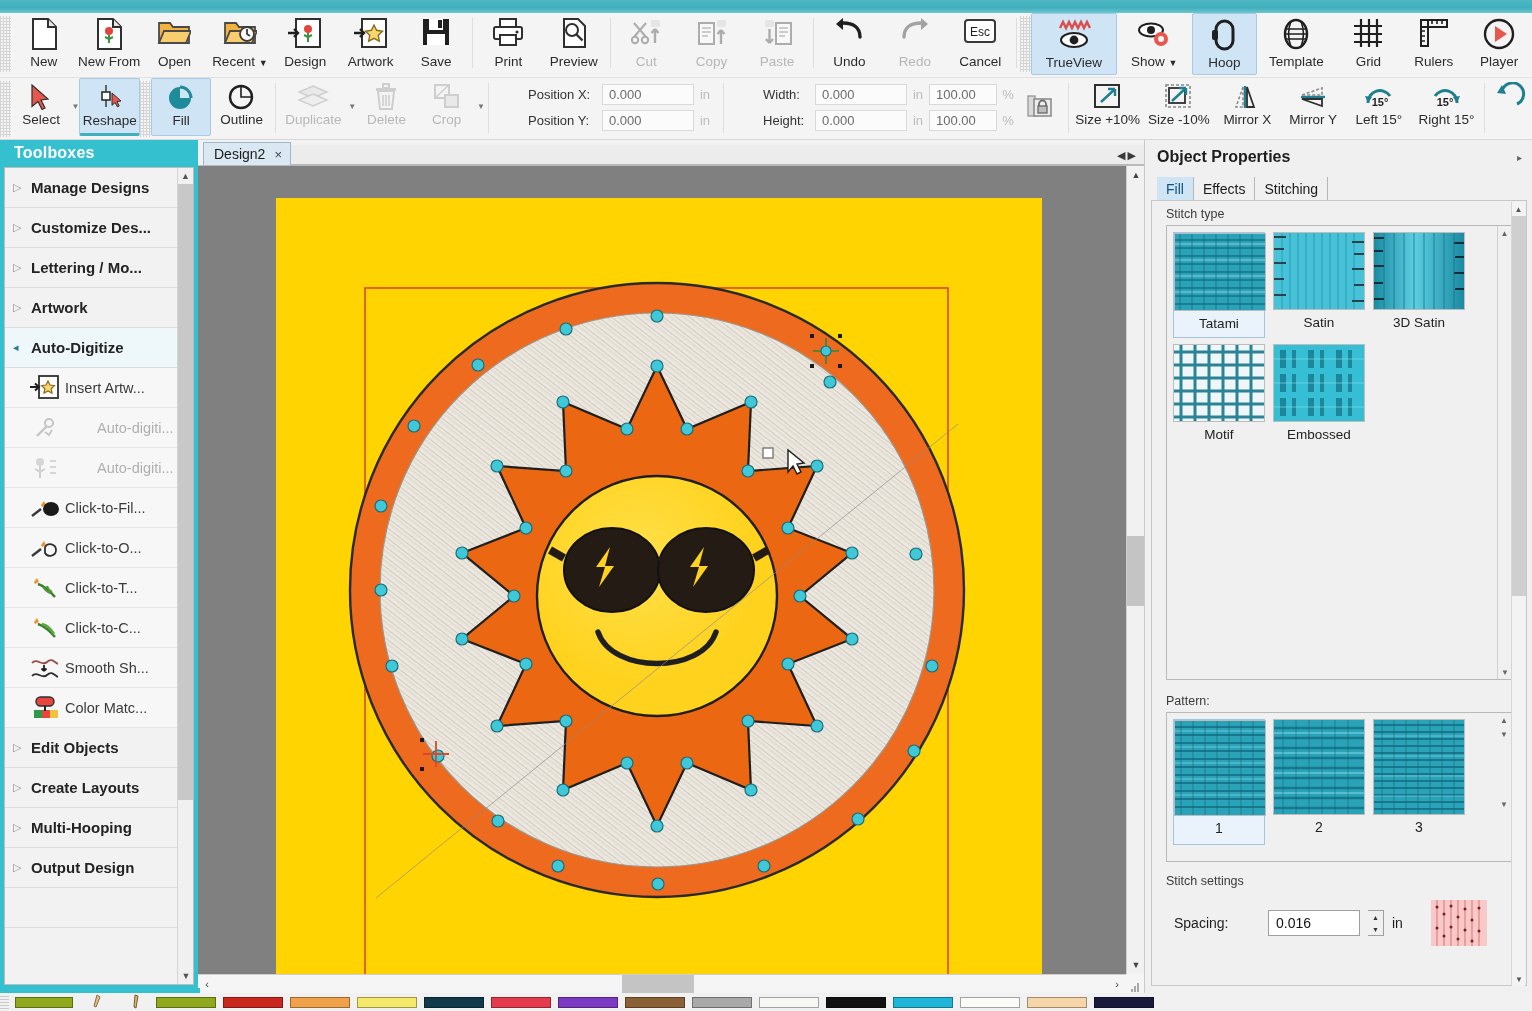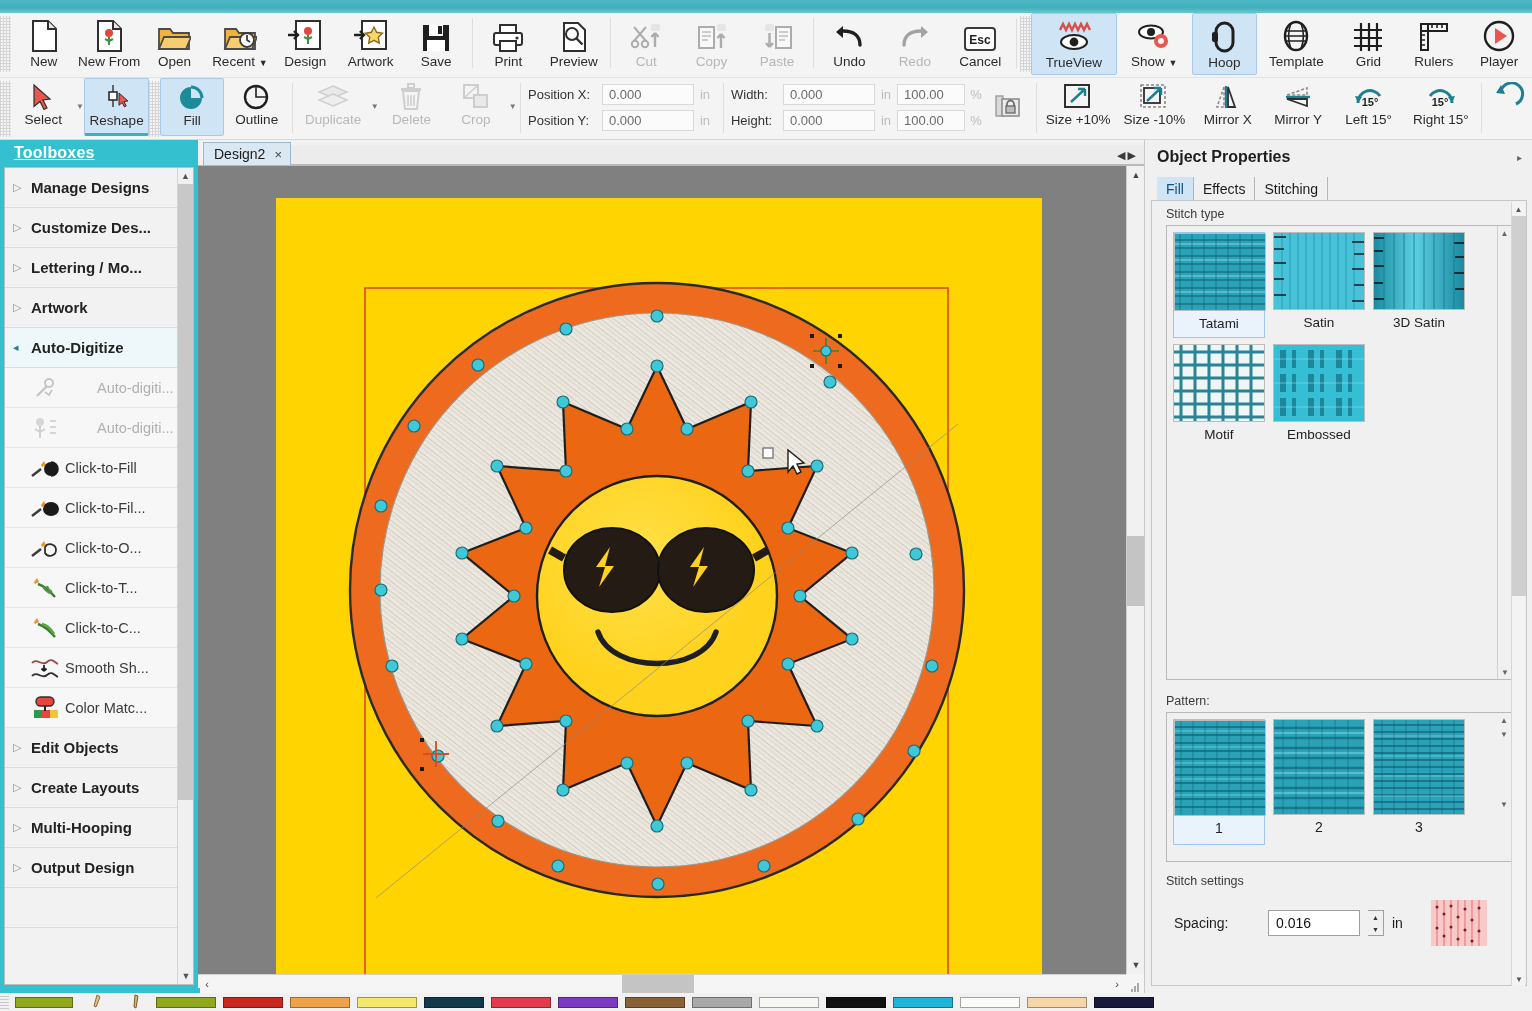--- a/index.html
+++ b/index.html
@@ -14,21 +14,21 @@
 
   
   .ribbon1 { position:absolute; top:13px; left:0; width:1532px; height:65px;
     background:#f4f4f4; border-bottom:1px solid #e2e2e2; display:flex; align-items:flex-start; }
   .grip { width:11px; height:56px; margin-top:3px;
     background-image:repeating-linear-gradient(0deg,#c9c9c9 0 1px,transparent 1px 3px),
                      repeating-linear-gradient(90deg,#c9c9c9 0 1px,transparent 1px 3px);
     background-size:3px 3px; opacity:.7; flex:none; }
   .rbtn { width:70px; height:62px; display:flex; flex-direction:column; align-items:center;
     justify-content:flex-start; padding-top:4px; cursor:default; position:relative; }
-  .rbtn .ic { height:36px; display:flex; align-items:flex-end; justify-content:center;font-weight:bold; }
+  .rbtn .ic { height:36px; display:flex; align-items:flex-start; justify-content:center; }
   .rbtn .lb { font-size:13.5px; color:#2b2b2b; line-height:14px; margin-top:2px; white-space:nowrap; }
   .rbtn.dis .lb { color:#b6b6b6; }
   .rbtn.dis .ic { opacity:.38; }
   .rbtn.sel { background:#cfe4f5; border:1px solid #a9c9e6; border-radius:2px; }
   .rsep { width:1px; height:50px; background:#dedede; margin:5px 3px 0; flex:none; }
 
   
   .ribbon2 { position:absolute; top:78px; left:0; width:1532px; height:62px;
     background:#f4f4f4; border-bottom:1px solid #d8d8d8; display:flex; align-items:flex-start; }
   .r2btn { width:66px; height:58px; display:flex; flex-direction:column; align-items:center;
@@ -38,34 +38,34 @@
   .r2btn.dis .lb { color:#b8b8b8; }
   .r2btn.dis .ic { opacity:.35; }
   .r2btn.sel { background:#cfe4f5; border:1px solid #a9c9e6; border-radius:2px;
     border-bottom:3px solid #3fb0bd; }
   .r2btn.selfill { background:#cfe4f5; border:1px solid #a9c9e6; border-radius:2px; }
   .caret { width:9px; height:56px; display:flex; align-items:center; justify-content:center;
     font-size:8px; color:#777; }
 
   
   .numgrp { display:flex; align-items:center; height:58px; padding:0 4px; }
-  .ntable { display:grid; grid-template-rows:1fr 1fr; row-gap:4px; }
+  .ntable { display:grid; grid-template-rows:1fr 1fr; row-gap:4px;margin-left:32px; }
   .nrow { display:flex; align-items:center; height:22px; }
   .nlab { font-size:13px; color:#333; width:74px; text-align:left; }
   .nlab.w { width:52px; }
   .nfield { width:92px; height:21px; background:#fbfbfb; border:1px solid #d9d9d9;
     font-size:13px; color:#6b6b6b; display:flex; align-items:center; padding-left:6px; }
   .nfield.sm { width:68px; }
   .nunit { font-size:13px; color:#bdbdbd; width:22px; text-align:center; }
 
   
   .toolbox { position:absolute; top:140px; left:0; width:198px; height:853px;
     background:#35c0d0; padding:0 4px 4px 4px; }
   .tbtitle { color:#fff; font-size:16px; font-weight:bold; padding:4px 0 5px 10px;
-    letter-spacing:.2px;text-decoration:underline; }
+    letter-spacing:.2px; }
   .tblist { background:#f2f2f2; height:818px; overflow:hidden; position:relative;
     border:1px solid #bcbcbc; }
   .tbinner { width:178px; }
   .tbhdr { height:40px; display:flex; align-items:center; background:#f2f2f2;
     border-bottom:1px solid #dcdcdc; padding-left:8px; }
   .tbhdr .tri { width:18px; font-size:11px; color:#8a8a8a; }
   .tbhdr .tx { font-size:15px; font-weight:bold; color:#232323; }
   .tbhdr.open { background:#eef7f9; }
   .tbitem { height:40px; display:flex; align-items:center; padding-left:20px;
     background:#f7f7f7; border-bottom:1px solid #e6e6e6; }
@@ -666,20 +666,30 @@
       </div>
       <div class="tbhdr">
         <span class="tri">▷</span>
         <span class="tx">Artwork</span>
       </div>
       <div class="tbhdr open">
         <span class="tri" style="color:#1e7f90">◂</span>
         <span class="tx">Auto-Digitize</span>
       </div>
 
+      <div class="tbitem">
+        <span class="iw">
+          <svg width="30" height="28" viewBox="0 0 30 28">
+              <rect x="9" y="2" width="19" height="22" fill="#fff" stroke="#2f2f2f" stroke-width="1.8"></rect>
+              <path d="M18 7l2 4 4.4.7-3.2 3 .8 4.4-4-2.1-4 2.1.8-4.4-3.2-3L16 11z" fill="#f5d76e" stroke="#8a6a1e" stroke-width="1.2"></path>
+              <path d="M0 13h8M5 9.5l4 3.5-4 3.5" stroke="#1f1f1f" stroke-width="2" fill="none"></path>
+            </svg>
+        </span>
+        <span class="tx">Insert Artw...</span>
+      </div>
 
       <div class="tbitem dis">
         <span class="iw">
           <svg width="28" height="28" viewBox="0 0 28 28">
               <path d="M6 22l10-10" stroke="#6a6a6a" stroke-width="2.4"></path>
               <circle cx="18" cy="9" r="4" fill="none" stroke="#6a6a6a" stroke-width="2"></circle>
               <path d="M14 18l4 3 3-5" stroke="#6a6a6a" stroke-width="1.8" fill="none"></path>
             </svg>
         </span>
         <span class="tx">Auto-digiti...</span>
@@ -689,31 +699,20 @@
         <span class="iw">
           <svg width="28" height="28" viewBox="0 0 28 28">
               <circle cx="9" cy="8" r="4" fill="#9a9a9a"></circle>
               <path d="M9 12v12M9 18l-5-3M9 18l5-3" stroke="#8a8a8a" stroke-width="2" fill="none"></path>
               <path d="M19 7h6M19 13h6M19 19h6" stroke="#9a9a9a" stroke-width="1.8"></path>
             </svg>
         </span>
         <span class="tx">Auto-digiti...</span>
       </div>
 
-      <div class="tbitem">
-        <span class="iw">
-          <svg width="30" height="28" viewBox="0 0 30 28">
-              <path d="M2 22l9-7" stroke="#3a3a3a" stroke-width="2.4"></path>
-              <path d="M11 11l3-4 2 4-4 2z" fill="#f0932b"></path>
-              <circle cx="21" cy="15" r="7" fill="#1a1a1a"></circle>
-              <path d="M21 8a7 7 0 0 1 0 14" fill="none" stroke="#1a1a1a" stroke-width="1.6"></path>
-            </svg>
-        </span>
-        <span class="tx">Click-to-Fill</span>
-      </div>
 
       <div class="tbitem">
         <span class="iw">
           <svg width="30" height="28" viewBox="0 0 30 28">
               <path d="M2 22l9-7" stroke="#3a3a3a" stroke-width="2.4"></path>
               <path d="M11 11l3-4 2 4-4 2z" fill="#f0932b"></path>
               <ellipse cx="21" cy="15" rx="8" ry="7" fill="#1a1a1a"></ellipse>
             </svg>
         </span>
         <span class="tx">Click-to-Fil...</span>

